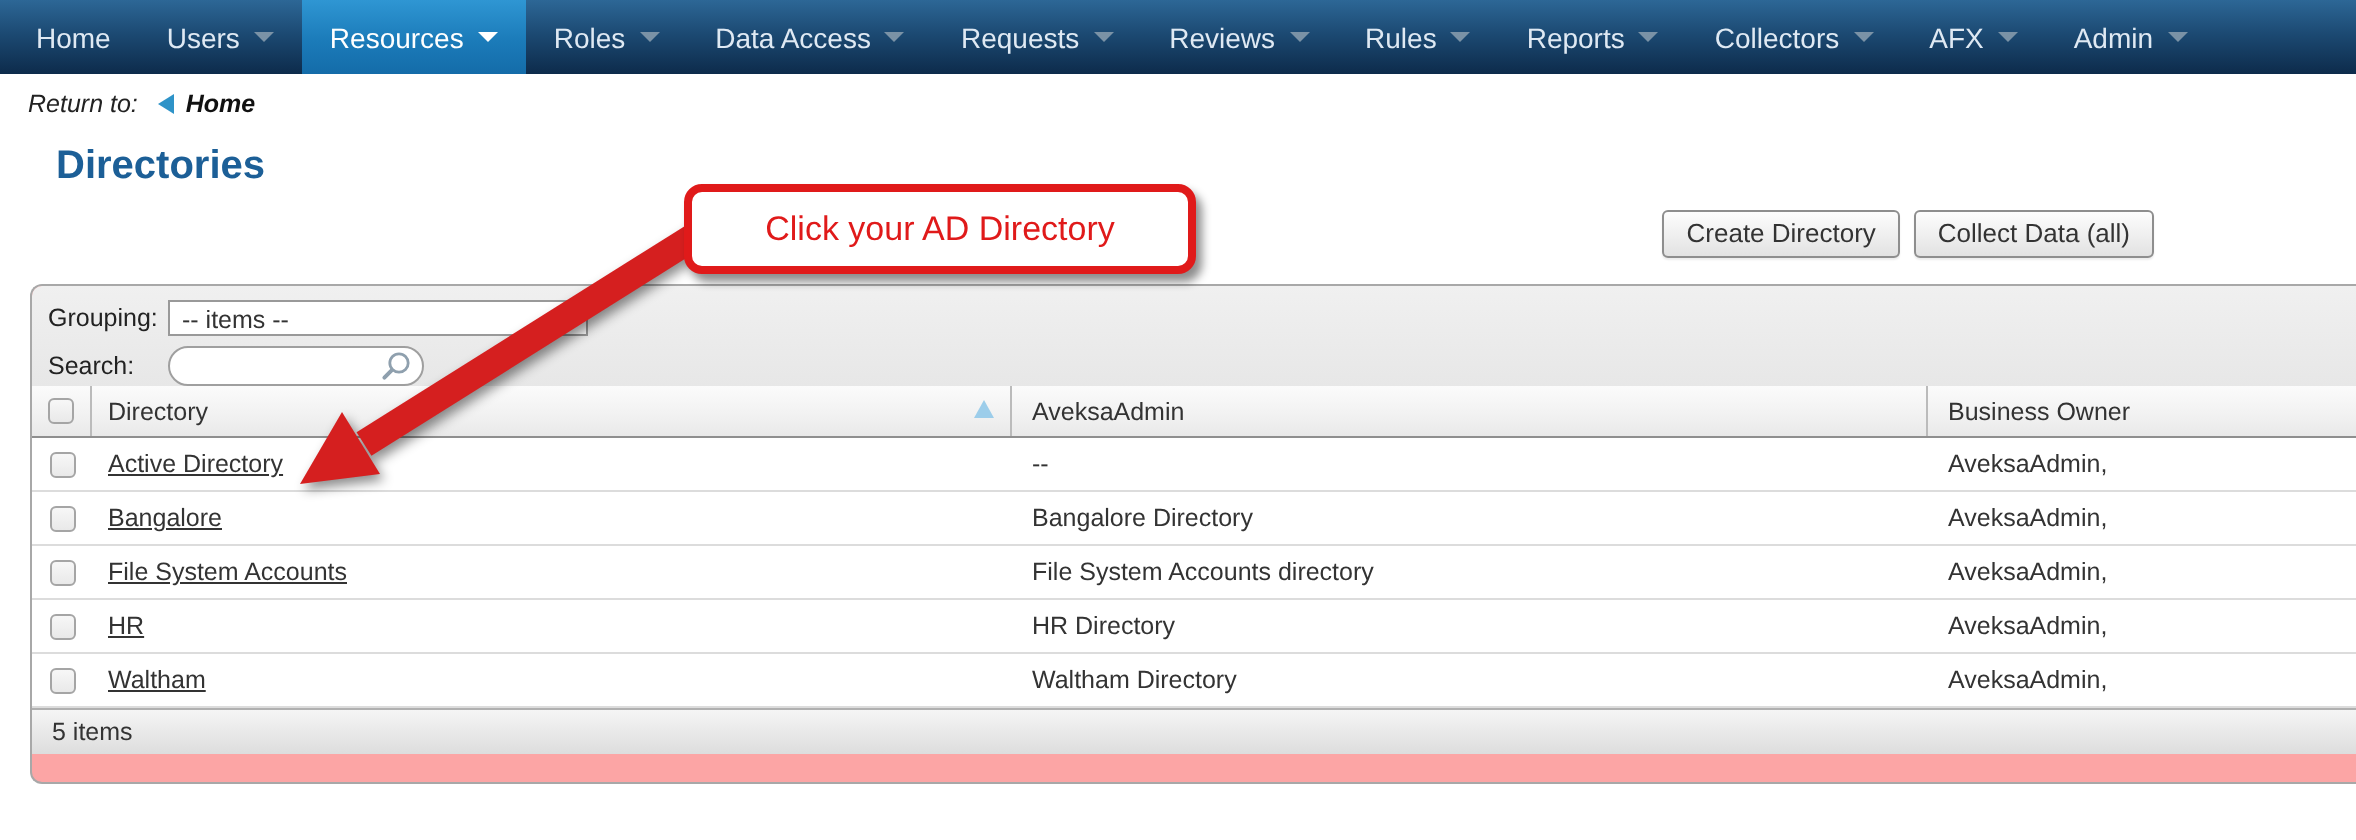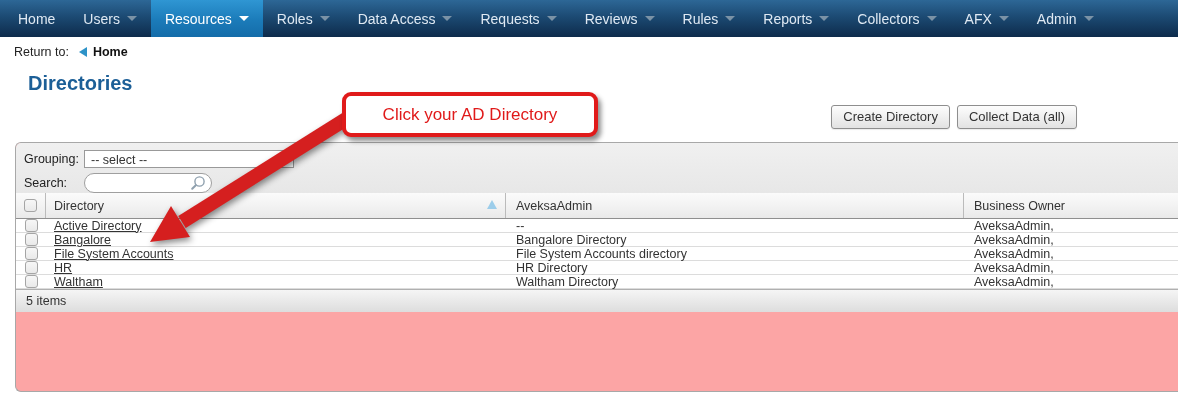--- a/index.html
+++ b/index.html
@@ -26,21 +26,21 @@
   .caret {
     width: 0; height: 0; display: inline-block;
     border-left: 5px solid transparent; border-right: 5px solid transparent;
     border-top: 5px solid #7a92a6;
   }
   .nav-item.active .caret { border-top-color: #ffffff; }
 
   
   .breadcrumb {
     display: flex; align-items: center; gap: 6px;
-    padding: 8px 0 0 14px; font-size: 12.5px; color: #222;
+    padding: 8px 0 0 14px; font-size: 12.5px; color: #222; font-style: italic;
   }
   .back-icon {
     width: 0; height: 0; display: inline-block; margin-left: 4px;
     border-top: 5px solid transparent; border-bottom: 5px solid transparent;
     border-right: 8px solid #2e93c8;
   }
   .breadcrumb .crumb-link { font-weight: bold; color: #111; cursor: pointer; }
 
   
   .page-title {
@@ -100,21 +100,21 @@
   .col-cb { width: 30px; justify-content: center; border-right: 1px solid #bbb; }
   .col-dir { width: 460px; padding-left: 8px; border-right: 1px solid #bbb; position: relative; }
   .col-desc { width: 458px; padding-left: 10px; border-right: 1px solid #bbb; }
   .col-owner { flex: 1; padding-left: 10px; }
   .sort-arrow {
     position: absolute; right: 8px; top: 7px; width: 0; height: 0;
     border-left: 5px solid transparent; border-right: 5px solid transparent;
     border-bottom: 9px solid #9ccdea;
   }
   .trow {
-    display: flex; height: 14px; align-items: center;
+    display: flex; height: 27px; align-items: center;
     border-bottom: 1px solid #dcdcdc; font-size: 12.5px; color: #333;
     background: #fff;
   }
   .trow .cell-cb { width: 30px; display: flex; justify-content: center; }
   .trow .cell-dir { width: 460px; padding-left: 8px; }
   .trow .cell-desc { width: 458px; padding-left: 10px; }
   .trow .cell-owner { flex: 1; padding-left: 10px; }
   .dir-link { color: #333; text-decoration: underline; cursor: pointer; }
   .checkbox {
     width: 13px; height: 13px; border: 1px solid #a5a5a5; border-radius: 3px;
@@ -200,21 +200,21 @@
 <div class="actions">
   <button class="btn">Create Directory</button>
   <button class="btn">Collect Data (all)</button>
 </div>
 
 <div class="panel">
   <div class="panel-toolbar">
     <div class="toolbar-row">
       <span class="toolbar-label">Grouping:</span>
       <div class="select-box">
-        <span>-- select --</span>
+        <span>-- items --</span>
         <span class="select-caret"></span>
       </div>
     </div>
     <div class="toolbar-row" style="margin-top:3px;">
       <span class="toolbar-label">Search:</span>
       <div class="search-wrap">
         <input class="search-input" type="text" value="" style="">
         <span class="mag-icon">
           <svg width="16" height="16" viewBox="0 0 16 16">
             <circle cx="9.5" cy="6.5" r="4.6" fill="#ffffff" stroke="#8fa0ae" stroke-width="1.4"></circle>

